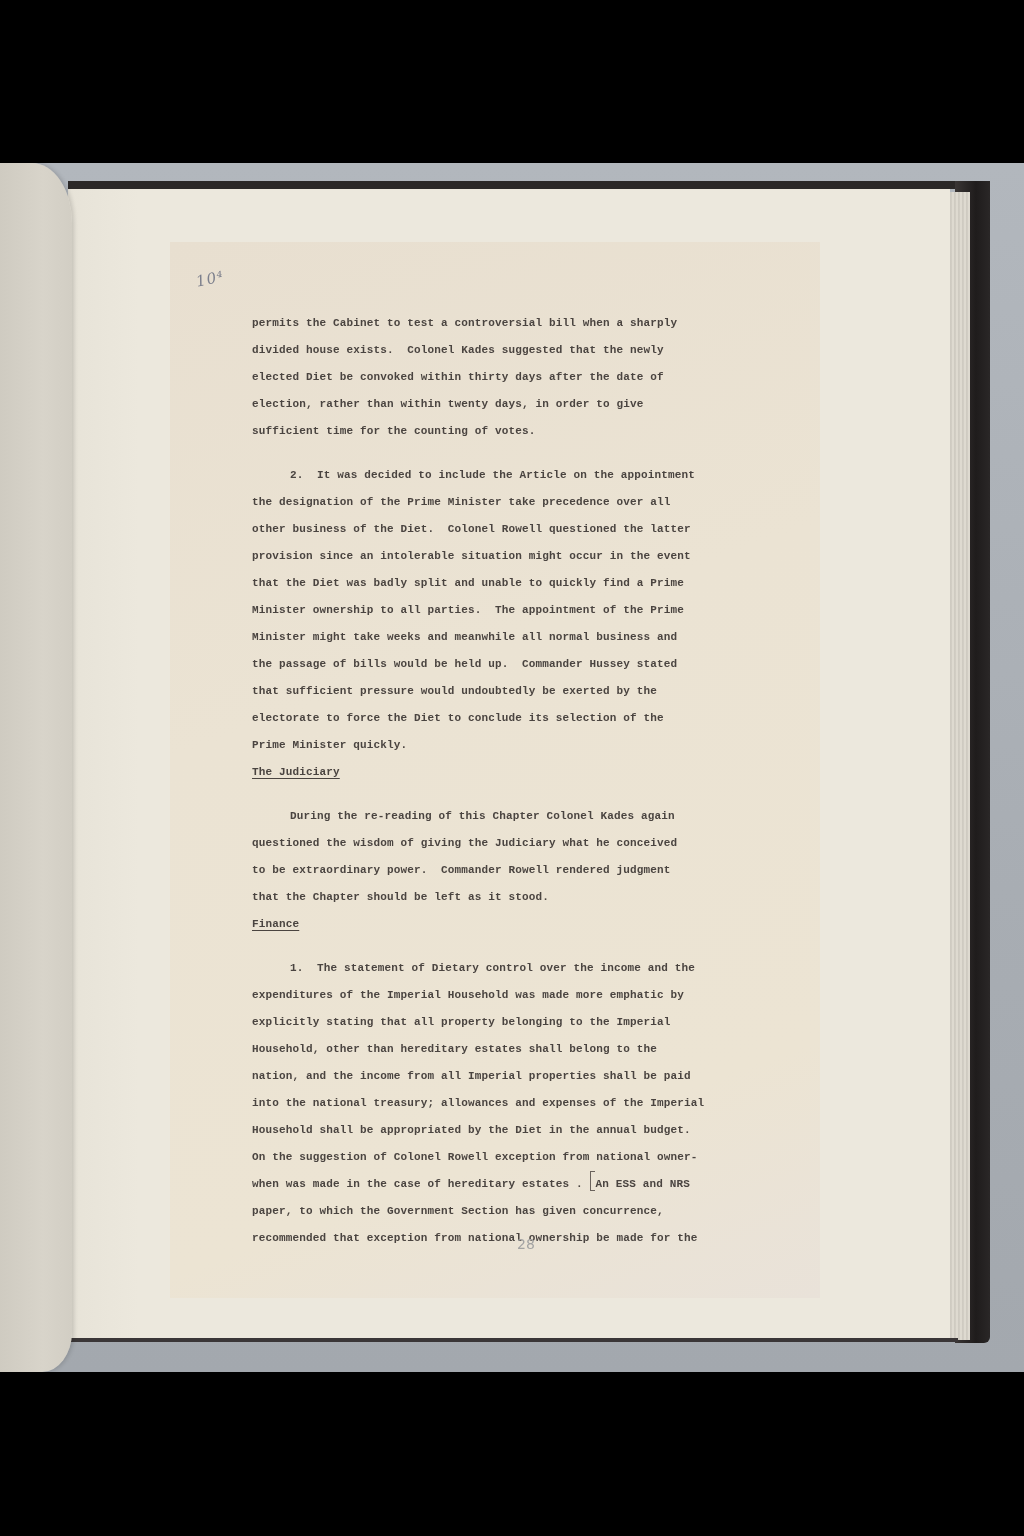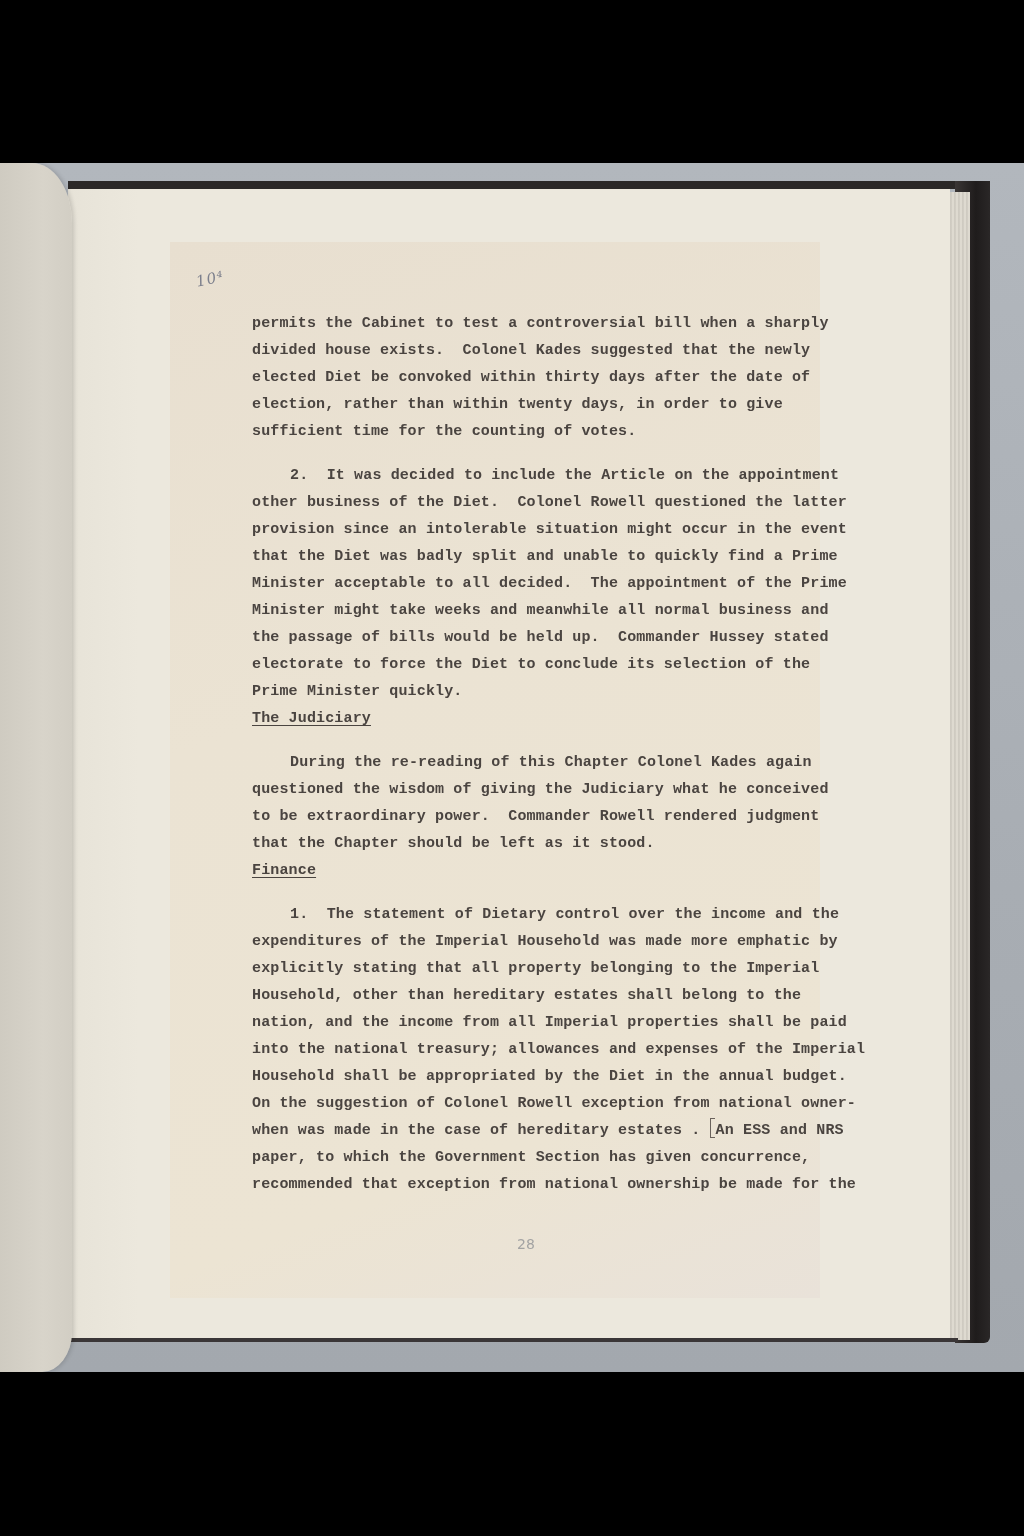--- a/index.html
+++ b/index.html
@@ -47,21 +47,21 @@
     background:linear-gradient(160deg,#e8dfd0 0%,#ebe3d3 40%,#ece4d3 80%,#e9e2d9 100%);
   }
   .handwritten-note {
     position:absolute; left:196px; top:270px;
     font-family:"DejaVu Serif", serif; font-style:italic;
     font-size:15px; color:#7c7f8c; transform:rotate(-12deg);
     letter-spacing:1px;
   }
   .text-block {
     position:absolute; left:252px; top:310px; width:560px;
-    font-size:15px; line-height:27px; color:#4a4440;
+    font-size:11px; line-height:27px; color:#4a4440;
     font-weight:bold; letter-spacing:0.15px;
   }
   .line { white-space:pre; height:27px; }
   .indent { padding-left:38px;margin-top:17px; }
   .underline { text-decoration:underline; text-underline-offset:3px; }
   .heading-line { white-space:pre; height:27px; }
   .bracket {
     display:inline-block; border-left:1.5px solid #6a625c; border-top:1.5px solid #6a625c;
     border-bottom:1.5px solid #6a625c; width:4px; height:18px; vertical-align:-4px; margin-right:1px;
   }
@@ -86,26 +86,28 @@
 <div class="handwritten-note">10⁴</div>
 
 <div class="text-block">
   <div class="line">permits the Cabinet to test a controversial bill when a sharply</div>
   <div class="line">divided house exists.  Colonel Kades suggested that the newly</div>
   <div class="line">elected Diet be convoked within thirty days after the date of</div>
   <div class="line">election, rather than within twenty days, in order to give</div>
   <div class="line">sufficient time for the counting of votes.</div>
 
   <div class="line indent"><span>2.</span>  <span>It was decided to include the Article on the appointment</span></div>
+  <div class="line">the designation of the Prime Minister take precedence over all</div>
   <div class="line">other business of the Diet.  Colonel Rowell questioned the latter</div>
   <div class="line">provision since an intolerable situation might occur in the event</div>
   <div class="line">that the Diet was badly split and unable to quickly find a Prime</div>
-  <div class="line">Minister acceptable to all decided.  The appointment of the Prime</div>
+  <div class="line">Minister ownership to all parties.  The appointment of the Prime</div>
   <div class="line">Minister might take weeks and meanwhile all normal business and</div>
   <div class="line">the passage of bills would be held up.  Commander Hussey stated</div>
+  <div class="line">that sufficient pressure would undoubtedly be exerted by the</div>
   <div class="line">electorate to force the Diet to conclude its selection of the</div>
   <div class="line">Prime Minister quickly.</div>
 
   <div class="heading-line"><span class="underline">The Judiciary</span></div>
   <div class="line indent">During the re-reading of this Chapter Colonel Kades again</div>
   <div class="line">questioned the wisdom of giving the Judiciary what he conceived</div>
   <div class="line">to be extraordinary power.  Commander Rowell rendered judgment</div>
   <div class="line">that the Chapter should be left as it stood.</div>
 
   <div class="heading-line"><span class="underline">Finance</span></div>

